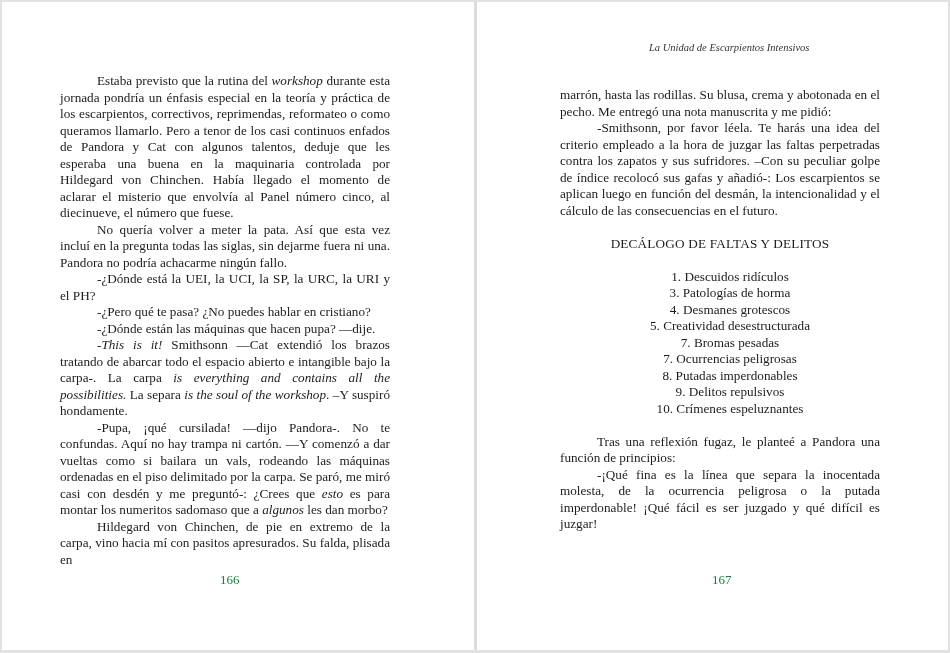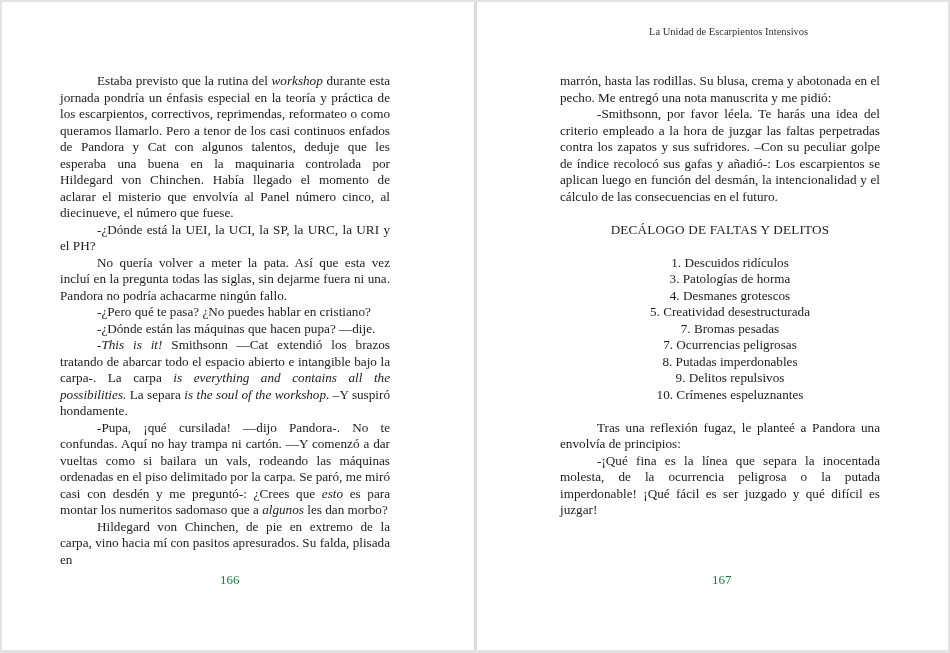--- a/index.html
+++ b/index.html
@@ -24,36 +24,37 @@
       background: #dcdcdc;
     }
     .page {
       position: absolute;
       top: 0; height: 648px;
     }
     .page.left { left: 0; width: 472px; }
     .page.right { left: 475px; width: 471px; }
     .running-head {
       position: absolute;
-      top: 24px;
+      top: 40px;
       left: 172px;
+      font-style: italic;
       font-size: 10.5px;
       color: #333;
       white-space: nowrap;
     }
     .text {
       position: absolute;
       top: 71px;
       font-size: 13.2px;
       line-height: 16.5px;
       text-align: justify;
       hyphens: none;
     }
     .page.left .text { left: 58px; width: 330px; }
-    .page.right .text { left: 83px; width: 320px; }
+    .page.right .text { left: 83px; width: 320px; margin-top: 14px; }
     .text p { margin: 0; text-indent: 0; }
     .text p.ind { text-indent: 37px; }
     .text p.noind { text-indent: 0; }
     .text em { font-style: italic; }
     .heading {
       margin: 16.5px 0 16.5px 0 !important;
       text-indent: 37px;
       letter-spacing: 0.2px;
       text-align: center;
     }
@@ -74,22 +75,22 @@
     .page.right .folio { left: 235px; }
   </style>
 </head>
 <body>
 
 <div class="spread">
 
   <div class="page left">
     <div class="text">
       <p class="ind"><span>Estaba previsto que la rutina del </span><em>workshop</em><span> durante esta jornada pondría un énfasis especial en la teoría y práctica de los escarpientos, correctivos, reprimendas, reformateo o como queramos llamarlo. Pero a tenor de los casi continuos enfados de Pandora y Cat con algunos talentos, deduje que les esperaba una buena en la maquinaria controlada por Hildegard von Chinchen. Había llegado el momento de aclarar el misterio que envolvía al Panel número cinco, al diecinueve, el número que fuese.</span></p>
+      <p class="ind">No quería volver a meter la pata. Así que esta vez incluí en la pregunta todas las siglas, sin dejarme fuera ni una. Pandora no podría achacarme ningún fallo.</p>
       <p class="ind">-¿Dónde está la UEI, la UCI, la SP, la URC, la URI y el PH?</p>
-      <p class="ind">No quería volver a meter la pata. Así que esta vez incluí en la pregunta todas las siglas, sin dejarme fuera ni una. Pandora no podría achacarme ningún fallo.</p>
       <p class="ind">-¿Pero qué te pasa? ¿No puedes hablar en cristiano?</p>
       <p class="ind">-¿Dónde están las máquinas que hacen pupa? —dije.</p>
       <p class="ind"><em>-This is it!</em><span> Smithsonn —Cat extendió los brazos tratando de abarcar todo el espacio abierto e intangible bajo la carpa-. La carpa </span><em>is everything and contains all the possibilities.</em><span> La separa </span><em>is the soul of the workshop</em><span>. –Y suspiró hondamente.</span></p>
       <p class="ind"><span>-Pupa, ¡qué cursilada! —dijo Pandora-. No te confundas. Aquí no hay trampa ni cartón. —Y comenzó a dar vueltas como si bailara un vals, rodeando las máquinas ordenadas en el piso delimitado por la carpa. Se paró, me miró casi con desdén y me preguntó-: ¿Crees que </span><em>esto</em><span> es para montar los numeritos sadomaso que a </span><em>algunos</em><span> les dan morbo?</span></p>
       <p class="ind" style="text-align-last: justify;">Hildegard von Chinchen, de pie en extremo de la carpa, vino hacia mí con pasitos apresurados. Su falda, plisada en</p>
     </div>
     <div class="folio">166</div>
   </div>
 
   <div class="gutter"></div>
@@ -105,19 +106,19 @@
         <li>3. Patologías de horma</li>
         <li>4. Desmanes grotescos</li>
         <li>5. Creatividad desestructurada</li>
         <li>7. Bromas pesadas</li>
         <li>7. Ocurrencias peligrosas</li>
         <li>8. Putadas imperdonables</li>
         <li>9. Delitos repulsivos</li>
         <li>10. Crímenes espeluznantes</li>
       </ol>
       <div class="spacer"></div>
-      <p class="ind">Tras una reflexión fugaz, le planteé a Pandora una envolvía de principios:</p>
+      <p class="ind">Tras una reflexión fugaz, le planteé a Pandora una función de principios:</p>
       <p class="ind">-¡Qué fina es la línea que separa la inocentada molesta, de la ocurrencia peligrosa o la putada imperdonable! ¡Qué fácil es ser juzgado y qué difícil es juzgar!</p>
     </div>
     <div class="folio">167</div>
   </div>
 
 </div>
 
 </body></html>

